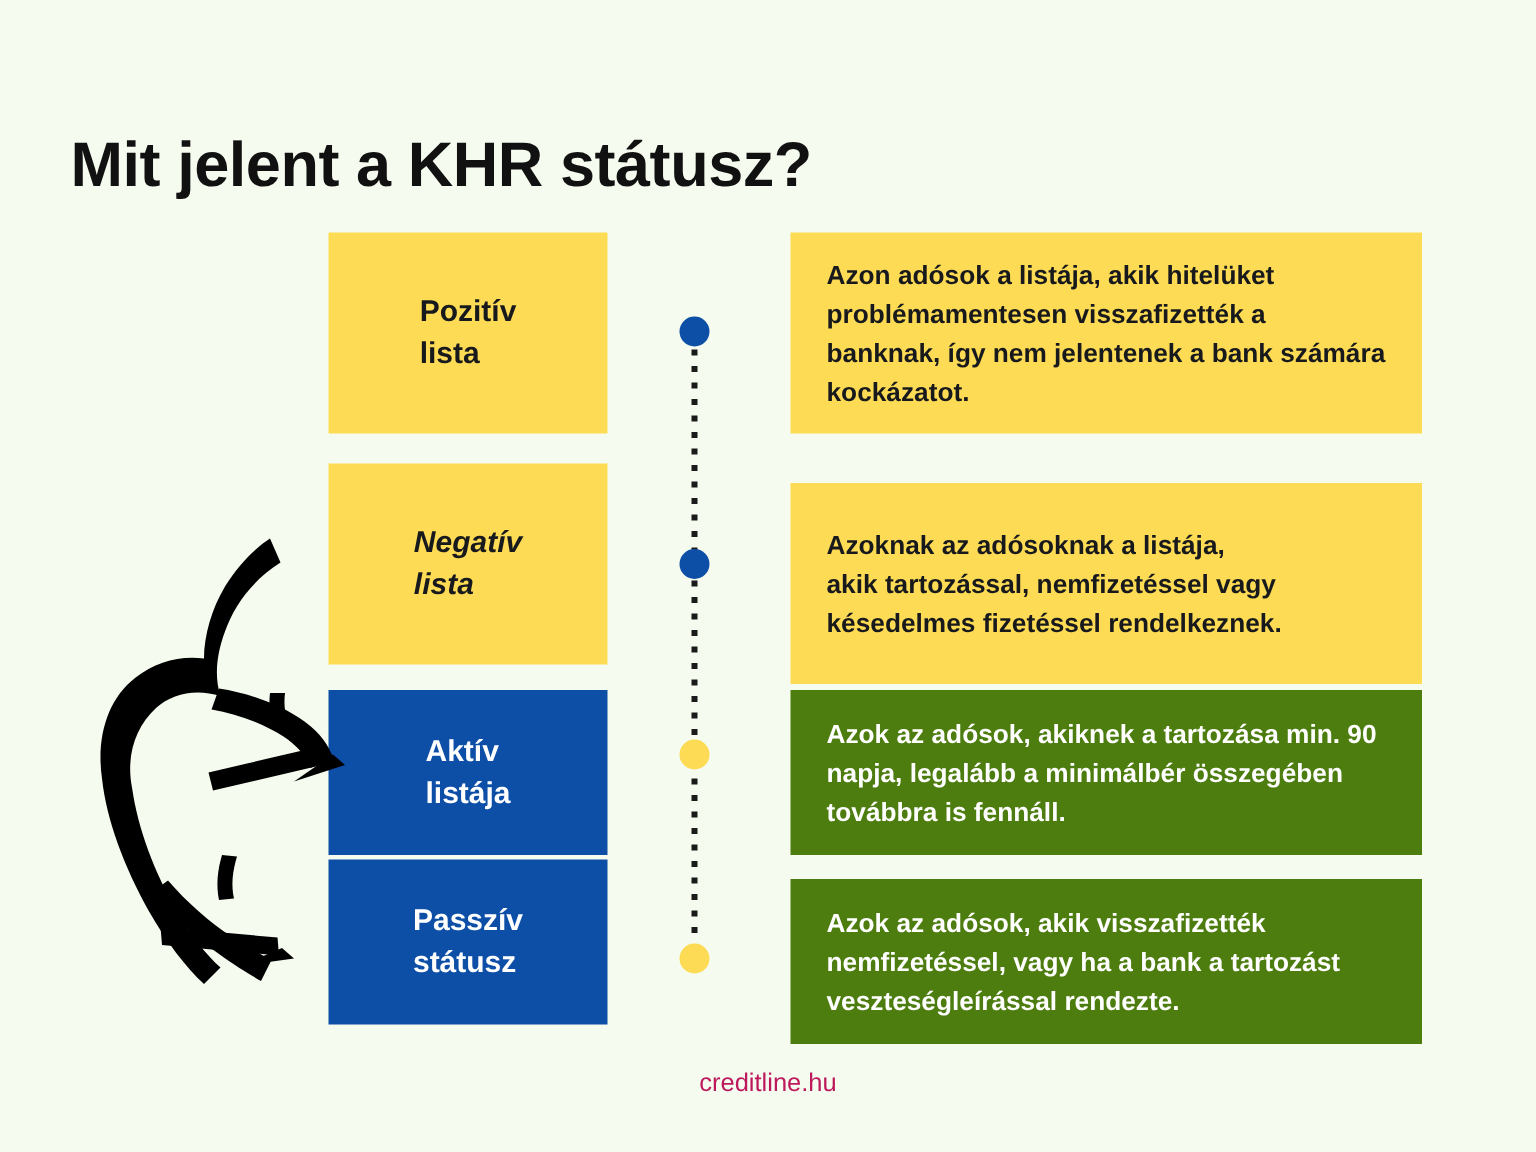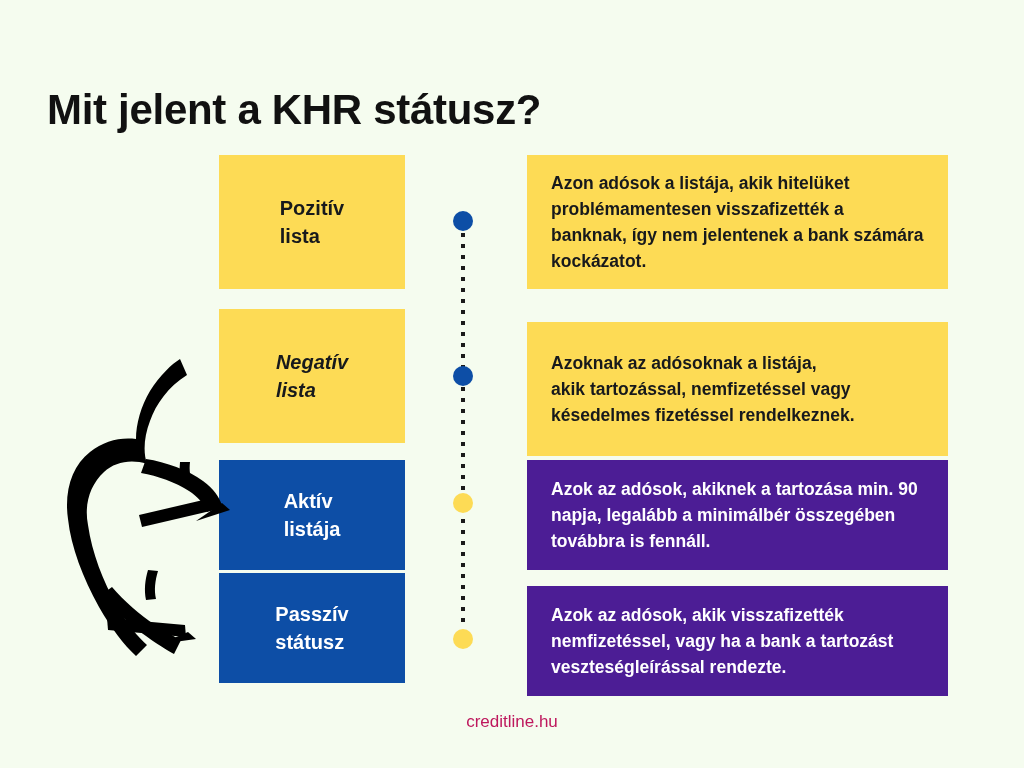--- a/index.html
+++ b/index.html
@@ -63,21 +63,21 @@
     width: 421px;
     box-sizing: border-box;
     padding: 0 24px;
     display: flex;
     align-items: center;
     font-size: 17.5px;
     font-weight: 700;
     line-height: 1.50;
   }
   .desc-box.yellow { background: #fddb55; color: #17191c; }
-  .desc-box.blue   { background: #4c1d95; color: #ffffff; }
+  .desc-box.blue   { background: #4d7c0f; color: #ffffff; }
 
   .db-0 { top: 155px;  height: 134px; }
   .db-1 { top: 322px;  height: 134px; }
   .db-2 { top: 460px;  height: 110px; }
   .db-3 { top: 586px;  height: 110px; }
 
   .desc-text { margin: 0; white-space: pre-line; }
 
   
   .connector { position: absolute; left: 0; top: 0; width: 1024px; height: 768px; pointer-events: none; }

